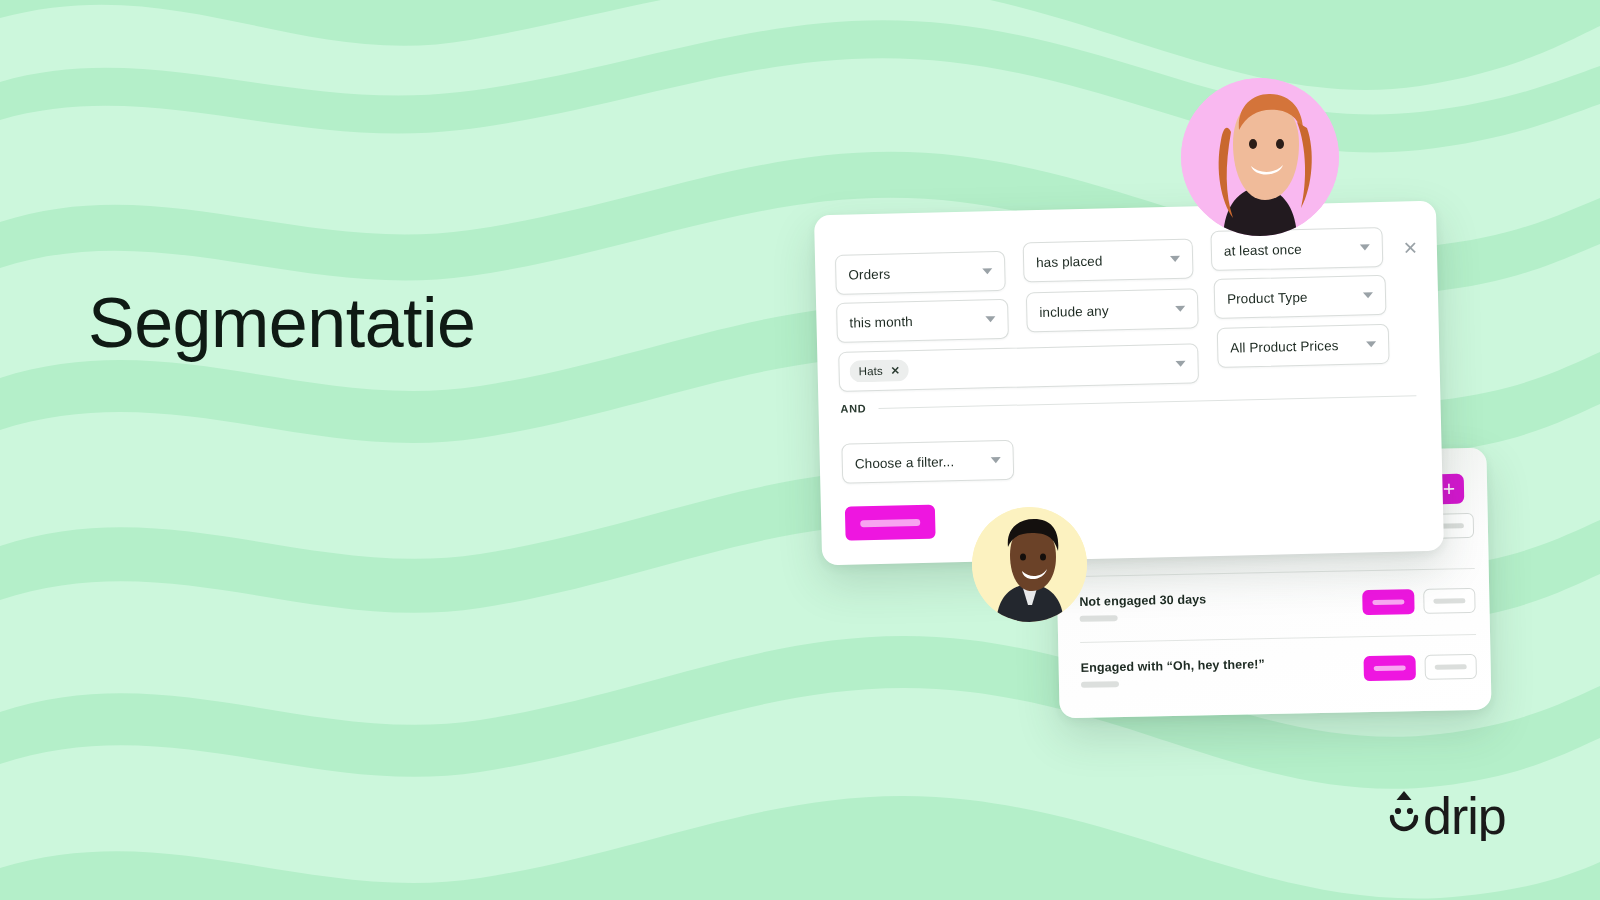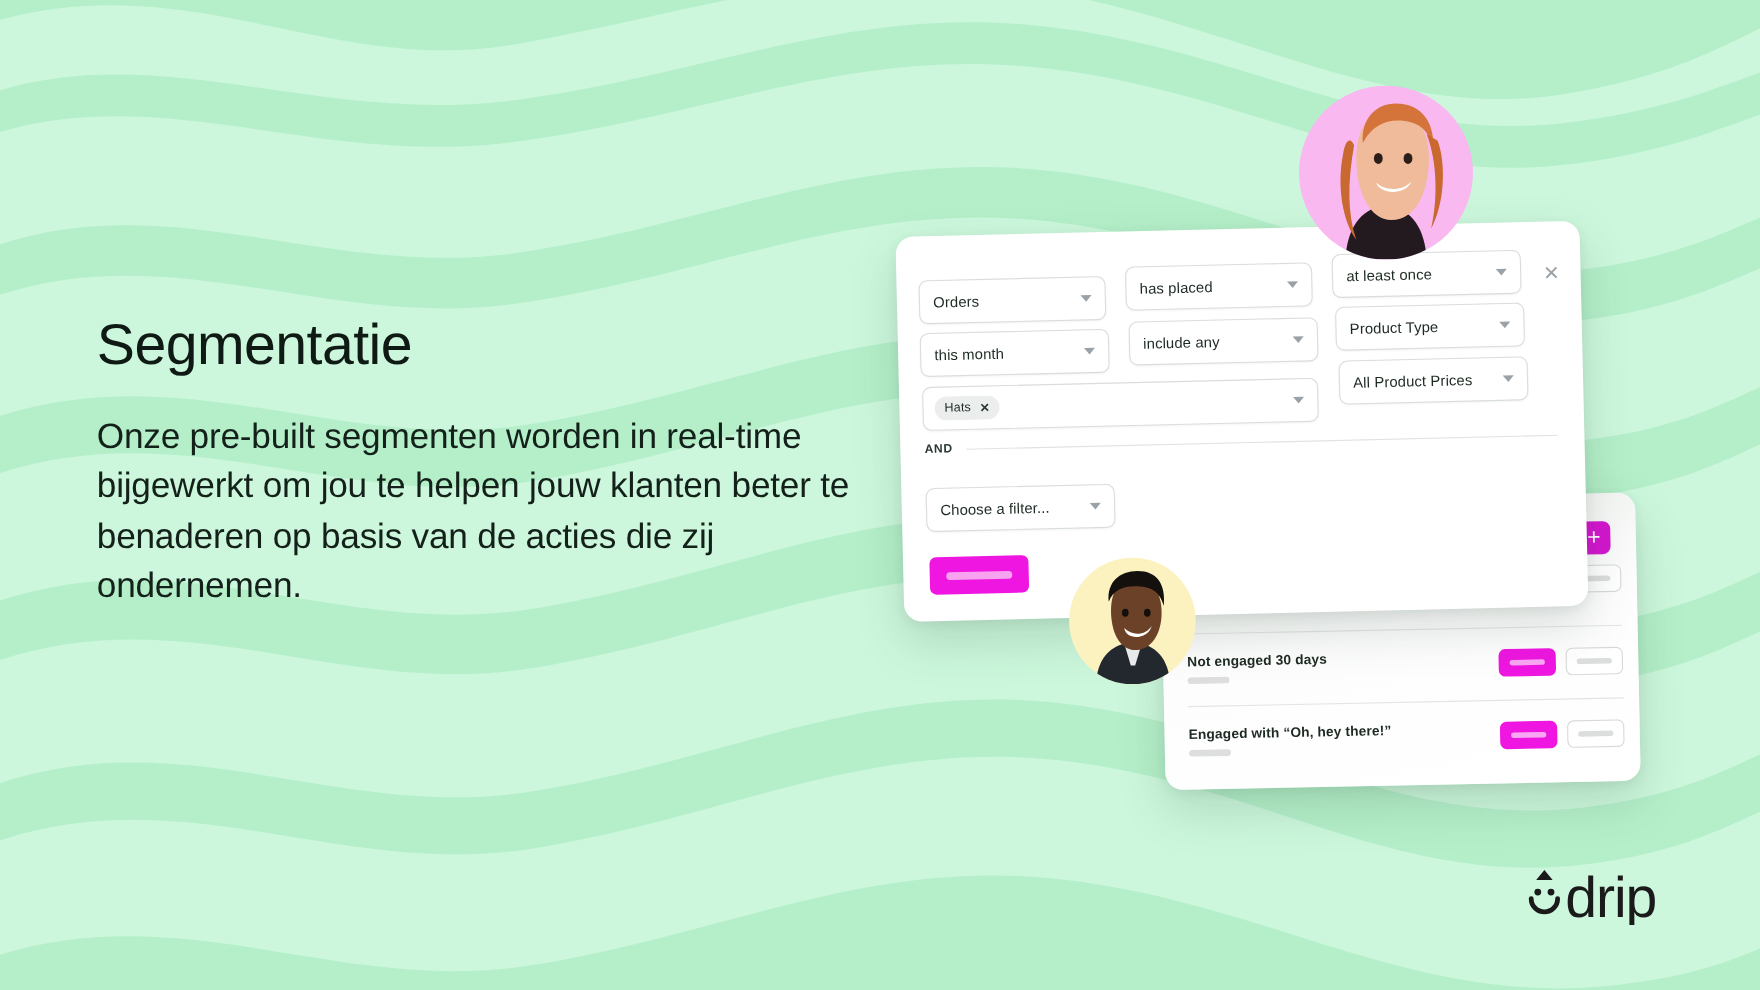--- a/index.html
+++ b/index.html
@@ -9,21 +9,21 @@
     font-family:"Liberation Sans", sans-serif;
   }
   #stage{position:absolute;inset:0;width:1600px;height:900px;overflow:hidden;}
 
   
   #bg-waves{position:absolute;inset:0;width:100%;height:100%;}
 
   
   .copy{position:absolute;left:88px;top:288px;width:690px;}
   .headline{
-    font-size:52px;line-height:1.0;font-weight:400;color:#0f1a14;
+    font-size:70px;line-height:1.0;font-weight:400;color:#0f1a14;
     letter-spacing:-0.5px;margin:0 0 34px 0;white-space:nowrap;
   }
   .subcopy{
     font-size:32px;line-height:1.42;color:#14211a;font-weight:400;margin:0;
     letter-spacing:-0.2px;
   }
 
   
   .card{
     position:absolute;background:#ffffff;border-radius:16px;
@@ -140,21 +140,20 @@
       <path d="M0,268 C160,216 300,300 470,276 C650,250 780,180 960,202 C1140,224 1260,312 1430,292 C1520,282 1565,258 1600,244 L1600,198 C1565,212 1520,236 1430,246 C1260,266 1140,178 960,156 C780,134 650,204 470,230 C300,254 160,170 0,222 Z"></path>
       <path d="M0,430 C170,376 310,464 480,438 C660,410 790,338 970,360 C1150,382 1270,472 1440,452 C1525,442 1568,418 1600,404 L1600,352 C1568,366 1525,390 1440,400 C1270,420 1150,330 970,308 C790,286 660,358 480,386 C310,412 170,324 0,378 Z"></path>
       <path d="M0,600 C170,544 310,634 480,608 C660,580 790,506 970,528 C1150,550 1270,642 1440,622 C1525,612 1568,588 1600,574 L1600,520 C1568,534 1525,558 1440,568 C1270,588 1150,496 970,474 C790,452 660,526 480,554 C310,580 170,490 0,546 Z"></path>
       <path d="M0,764 C170,708 310,798 480,772 C660,744 790,670 970,692 C1150,714 1270,806 1440,786 C1525,776 1568,752 1600,738 L1600,686 C1568,700 1525,724 1440,734 C1270,754 1150,662 970,640 C790,618 660,692 480,720 C310,746 170,656 0,712 Z"></path>
       <path d="M0,900 L1600,900 L1600,862 C1568,876 1525,892 1440,898 C1270,906 1150,822 970,800 C790,778 660,850 480,878 C310,904 170,816 0,868 Z"></path>
     </g>
   </svg>
 
   <div class="copy">
     <h1 class="headline">Segmentatie</h1>
-    <p class="subcopy">Onze pre-built segmenten worden in real-time bijgewerkt om jou te helpen jouw klanten beter te benaderen op basis van de acties die zij ondernemen.</p>
   </div>
 
   <div id="back-card" class="card">
 
     <div class="list-row" id="row-top">
       <div class="row-text">
         <div class="row-title"></div>
       </div>
       <div class="row-btns">
         <div class="btn-magenta">

